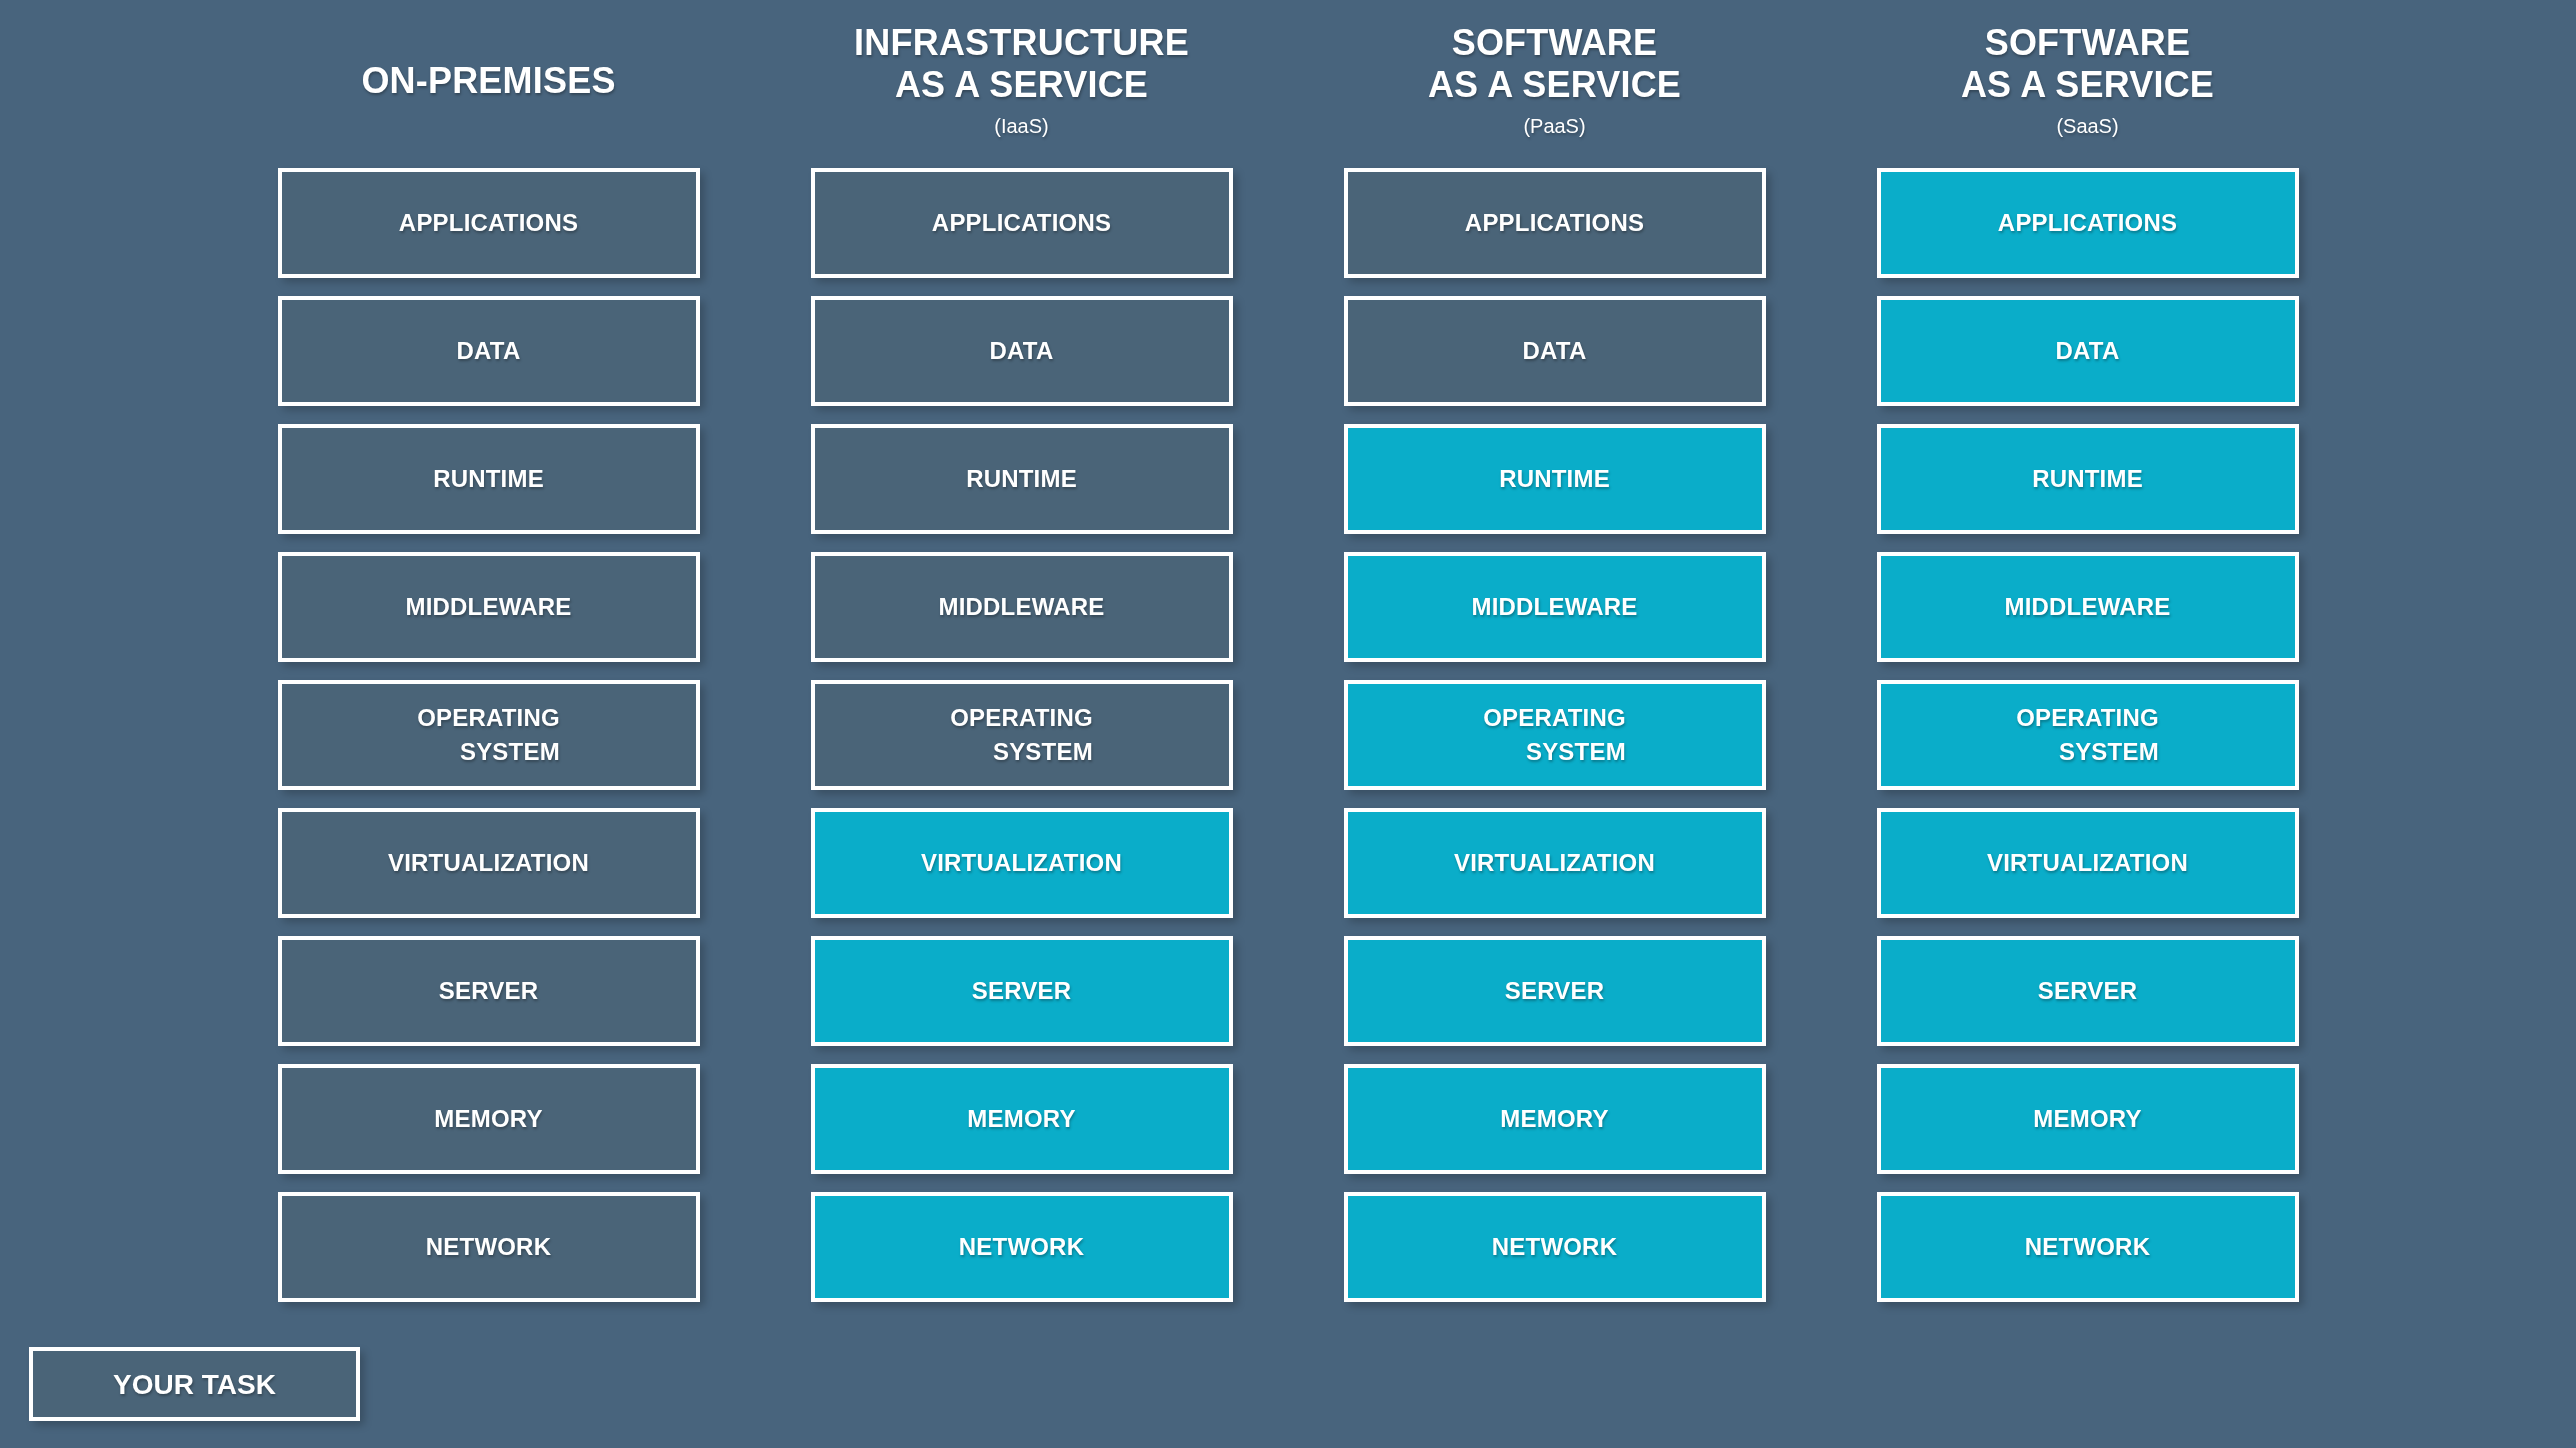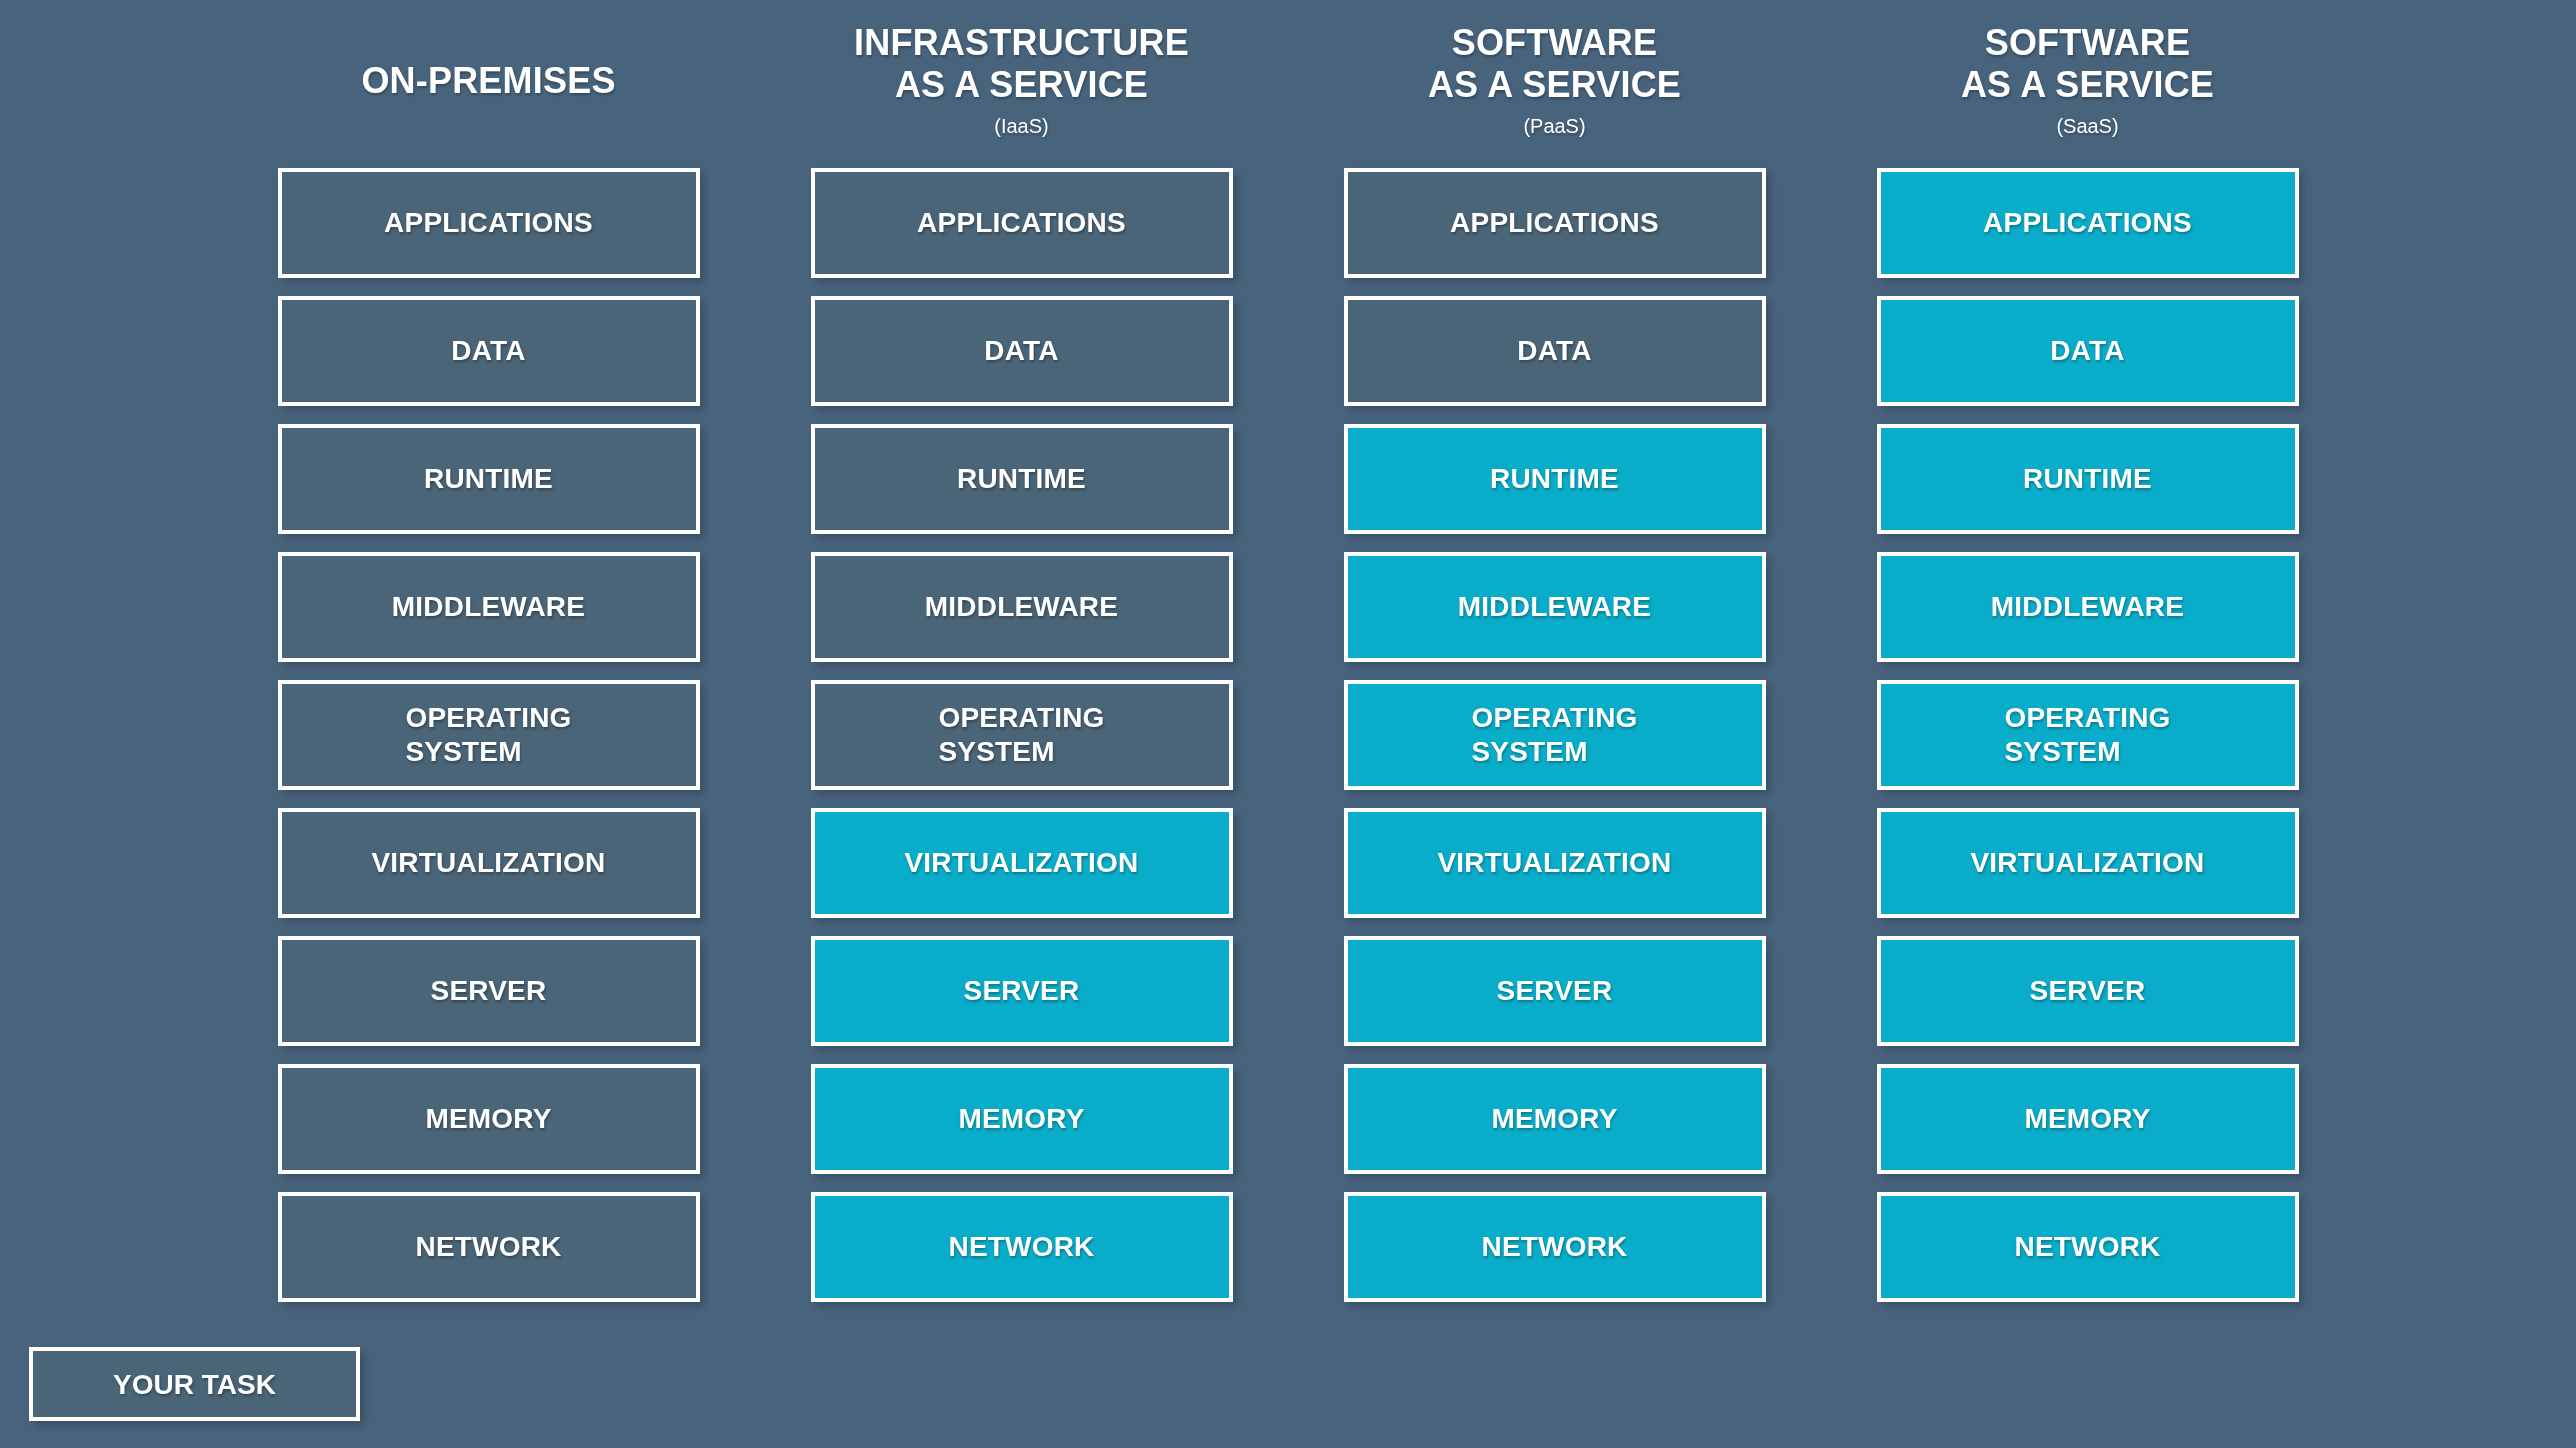--- a/index.html
+++ b/index.html
@@ -73,24 +73,24 @@
     border:4.5px solid #ffffff;
     background:#4a6478;
     display:flex;
     align-items:center;
     justify-content:center;
     box-shadow:4.5px 5.4px 8.1px rgba(0,0,0,0.22);
   }
   .layer.provider { background:#0aadc9; }
   .layer .lbl {
     color:#ffffff;
-    font-size:28px;
+    font-size:24px;
     font-weight:bold;
     line-height:34px;
-    text-align:left;
+    text-align:right;
     letter-spacing:0.2px;
     text-shadow:0.9px 1.8px 2.7px rgba(0,0,0,0.30);
     white-space:pre-line;
   }
 
   
   .legend {
     position:absolute;
     border:4.5px solid #ffffff;
     background:#4a6478;

